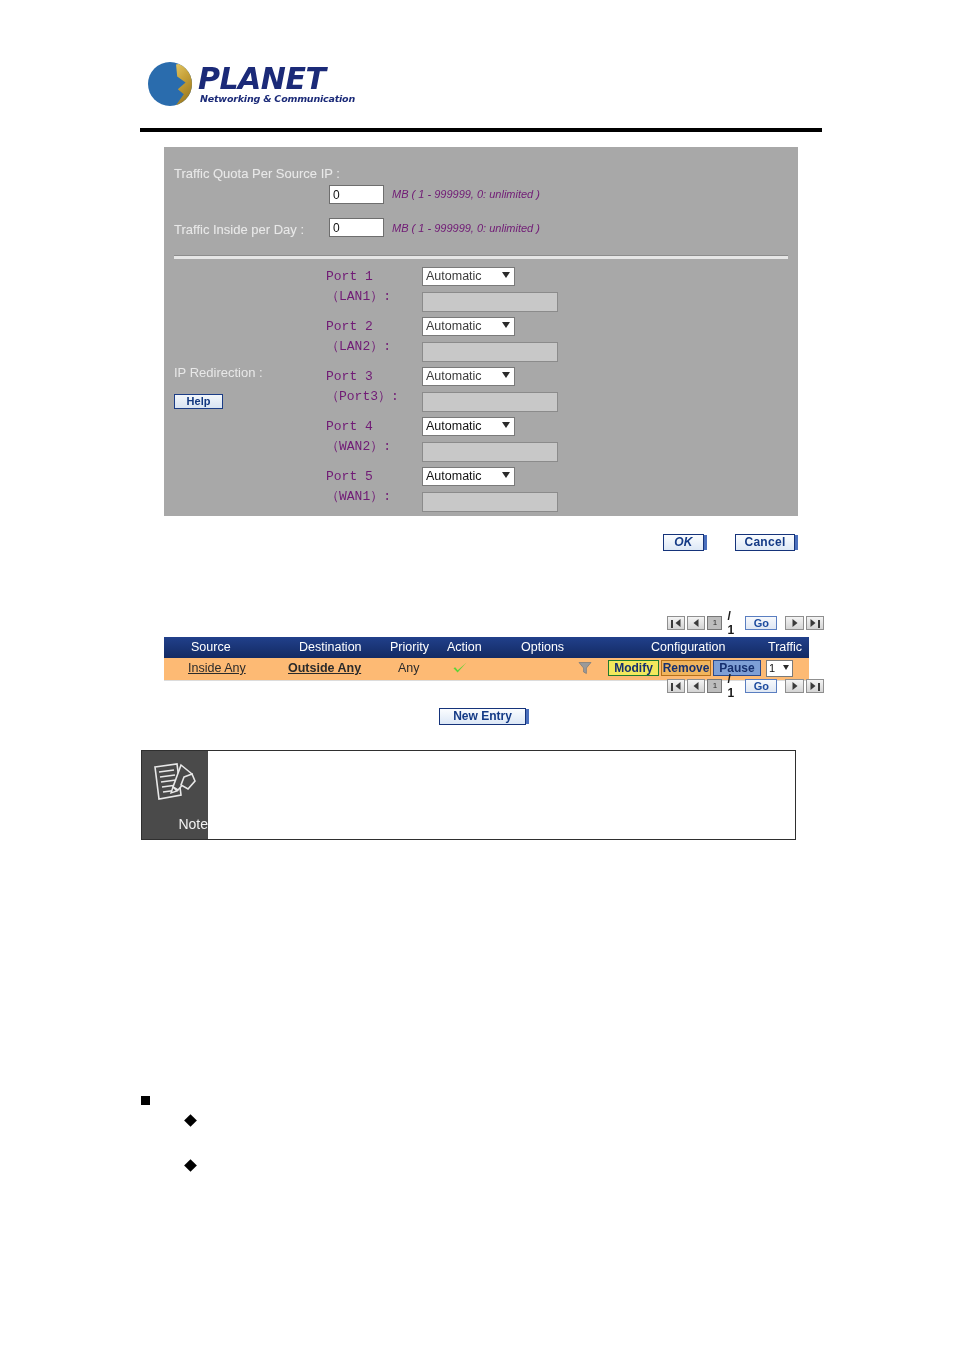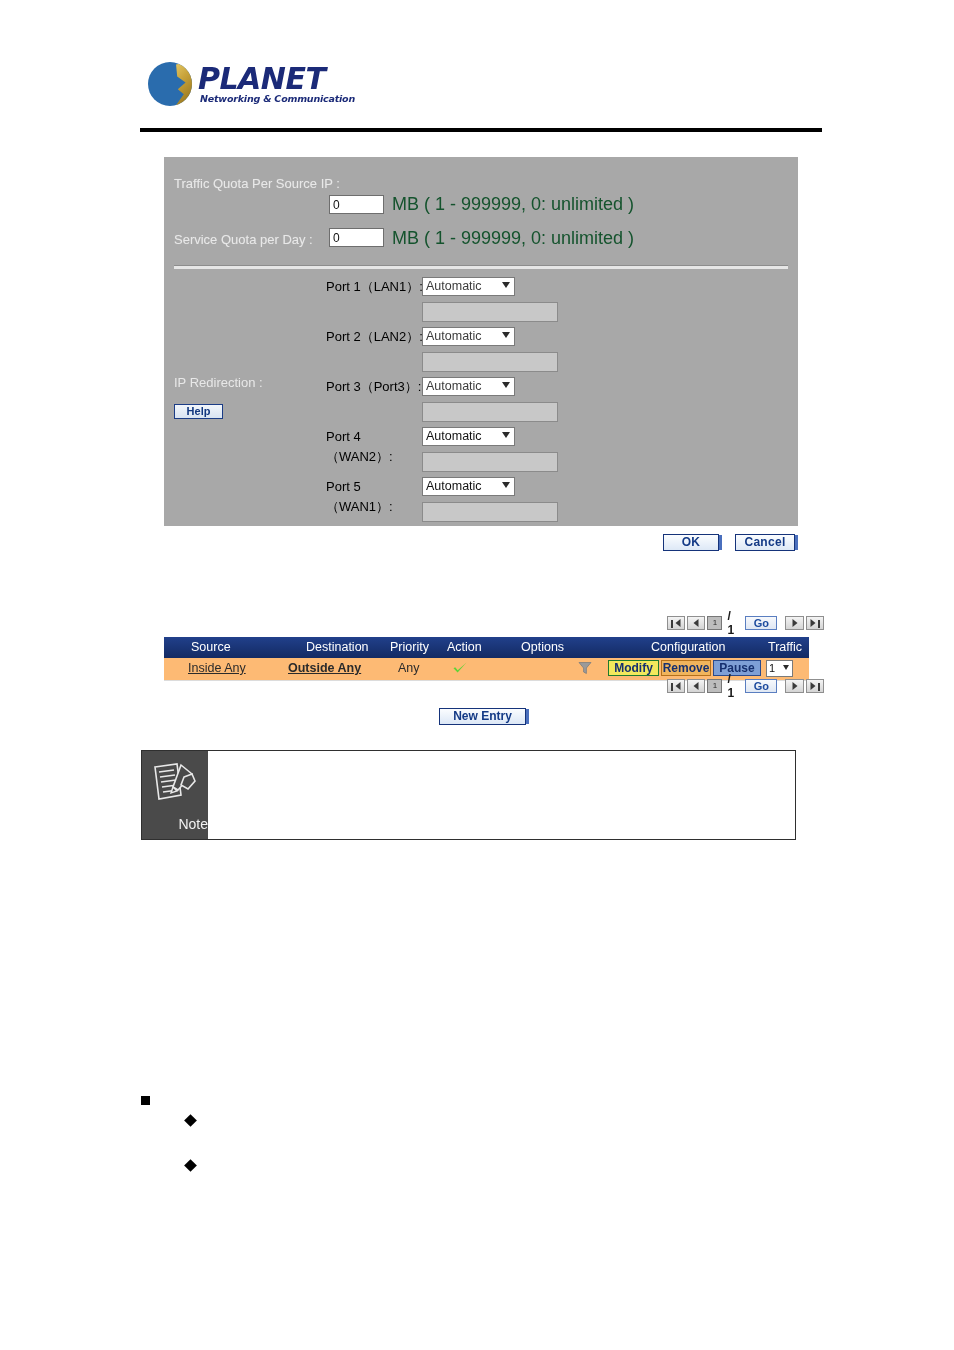--- a/index.html
+++ b/index.html
@@ -75,21 +75,21 @@
     top: 128px;
     width: 682px;
     height: 4px;
     background: #000000;
   }
 
   
   #settings-panel {
     position: absolute;
     left: 164px;
-    top: 157px;
+    top: 147px;
     width: 634px;
     height: 369px;
     background: #a8a8a8;
   }
   .quota-row {
     position: absolute;
     left: 0;
     width: 100%;
     height: 40px;
   }
@@ -106,23 +106,24 @@
     border: 1px solid #6e6e6e;
     box-sizing: border-box;
     font-family: "Liberation Sans", sans-serif;
     font-size: 12px;
     color: #111111;
     padding: 1px 3px;
     line-height: 16px;
   }
   .hint-text {
     position: absolute;
-    color: #14532d;
-    font-size: 18px;
+    color: #701a75;
+    font-size: 11px;
     line-height: 17px;
+    font-style: italic;
   }
   #panel-divider {
     position: absolute;
     left: 10px;
     top: 108px;
     width: 614px;
     height: 3px;
     background: #e6e6e6;
     border-top: 1px solid #8d8d8d;
   }
@@ -157,24 +158,25 @@
     right: -4px;
     top: 0;
     width: 3px;
     height: 100%;
     background: #3a63b5;
   }
 
   .port-row { position: absolute; left: 0; width: 100%; }
   .port-label {
     position: absolute;
-    color: #000000;
+    color: #701a75;
     font-size: 13px;
     line-height: 20px;
     width: 100px;
+    font-family: Liberation Mono, monospace;
   }
   .select-box {
     position: absolute;
     width: 93px;
     height: 19px;
     background: #ffffff;
     border: 1px solid #7a7a7a;
     box-sizing: border-box;
     font-size: 12.5px;
     line-height: 17px;
@@ -226,21 +228,21 @@
   }
   .win-button::after {
     content: "";
     position: absolute;
     right: -4px;
     top: 0;
     width: 3px;
     height: 100%;
     background: #4a6fbd;
   }
-  #ok-button { left: 0; top: 0; width: 56px; }
+  #ok-button { left: 0; top: 0; width: 41px; font-style: italic; }
   #cancel-button { left: 72px; top: 0; width: 60px; }
 
   
   #rule-table-area {
     position: absolute;
     left: 164px;
     top: 615px;
     width: 645px;
     height: 110px;
   }
@@ -509,21 +511,21 @@
 
 <div id="settings-panel">
 
   <div class="quota-row" style="top:18px;">
     <div class="field-label" style="left:10px; top:0; width:170px;">Traffic Quota Per Source IP :</div>
     <div class="text-input" style="left:165px; top:20px; width:55px; height:19px;">0</div>
     <div class="hint-text" style="left:228px; top:21px;">MB ( 1 - 999999, 0: unlimited )</div>
   </div>
 
   <div class="quota-row" style="top:68px;">
-    <div class="field-label" style="left:10px; top:6px; width:180px;">Service Quota per Day :</div>
+    <div class="field-label" style="left:10px; top:6px; width:180px;">Traffic Inside per Day :</div>
     <div class="text-input" style="left:165px; top:3px; width:55px; height:19px;">0</div>
     <div class="hint-text" style="left:228px; top:5px;">MB ( 1 - 999999, 0: unlimited )</div>
   </div>
 
   <div id="panel-divider"></div>
 
   <div id="ip-redirection-label">IP Redirection :</div>
 
   <div id="help-button">Help</div>
 
@@ -596,21 +598,21 @@
         <span class="tri right"></span>
       </div>
     <div class="pager-btn last">
         <span class="tri right"></span>
         <span class="bar"></span>
       </div>
   </div>
 
   <div id="table-header">
     <div class="th" style="left:27px;">Source</div>
-    <div class="th" style="left:142px;">Destination</div>
+    <div class="th" style="left:135px;">Destination</div>
     <div class="th" style="left:226px;">Priority</div>
     <div class="th" style="left:283px;">Action</div>
     <div class="th" style="left:357px;">Options</div>
     <div class="th" style="left:487px;">Configuration</div>
     <div class="th" style="left:604px;">Traffic</div>
   </div>
 
   <div id="table-row">
     <div class="td cell-link" style="left:24px;">Inside Any</div>
     <div class="td cell-link" style="left:124px;font-weight:bold;">Outside Any</div>

